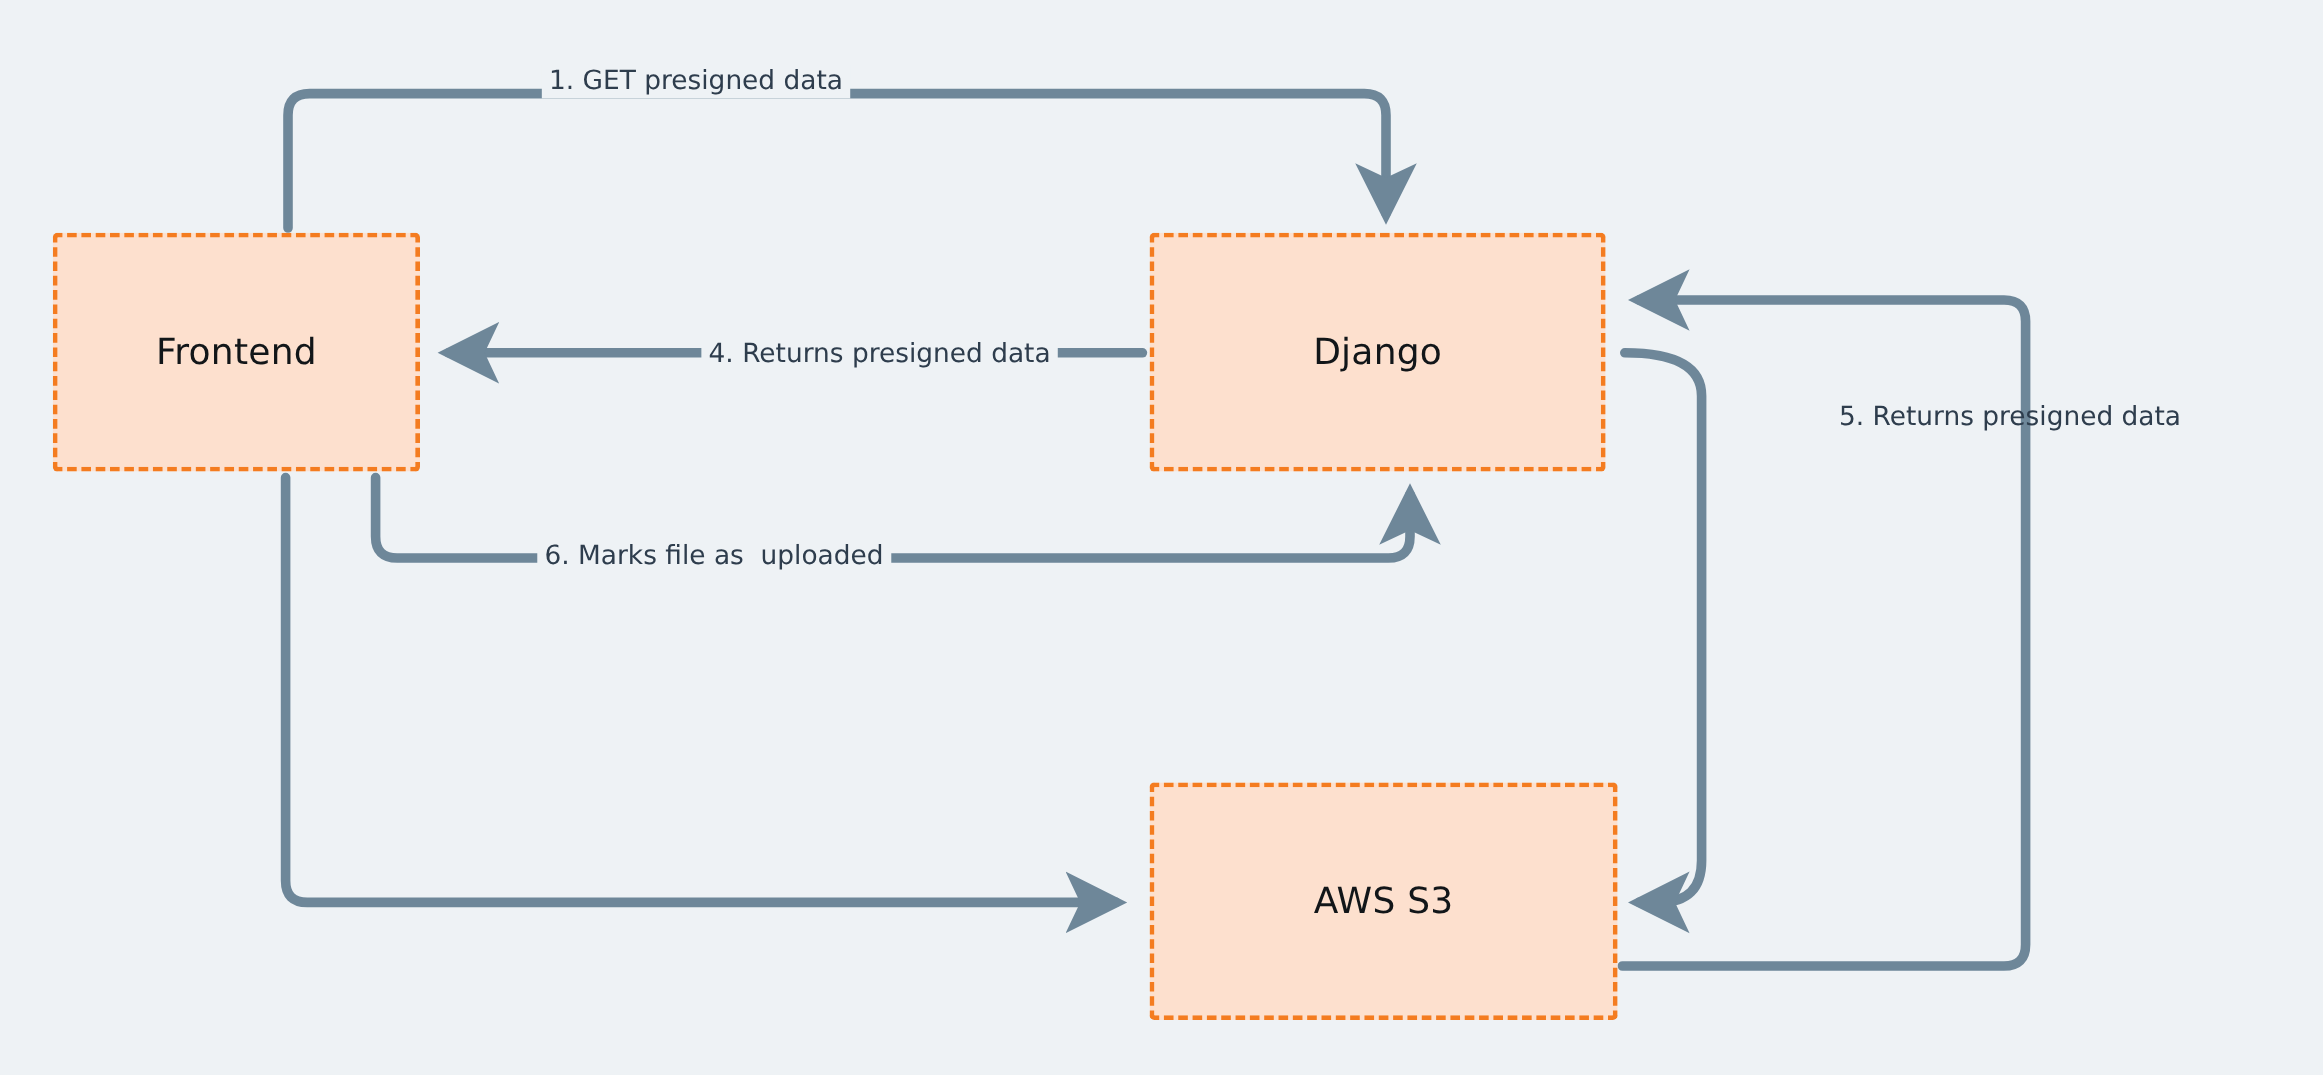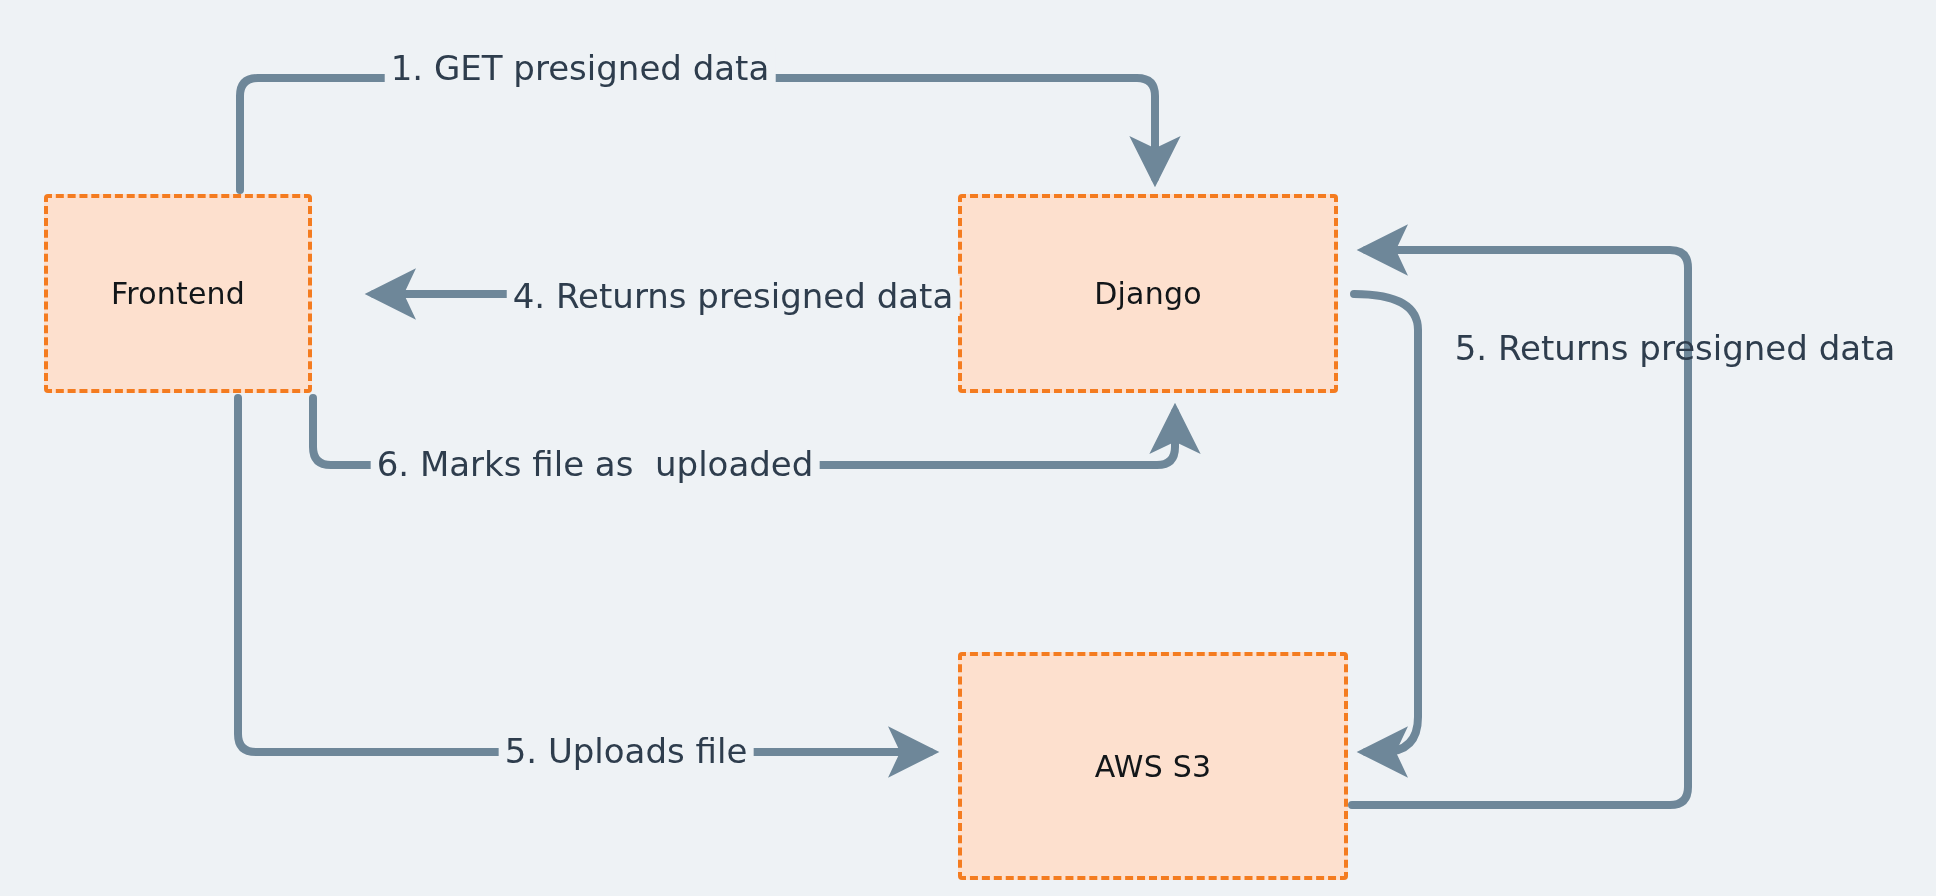--- a/index.html
+++ b/index.html
@@ -41,21 +41,21 @@
   .node-label {
     font-family: "DejaVu Sans", sans-serif;
     font-size: 30px;
     color: #121619;
     letter-spacing: 0.2px;
     white-space: pre;
   }
   .edge-label {
     position: absolute;
     font-family: "DejaVu Sans", sans-serif;
-    font-size: 34px;
+    font-size: 22px;
     color: #2e3d4d;
     background: #eef2f5;
     white-space: pre;
     line-height: 1;
     padding: 3px 6px;
     transform: translate(-50%, -50%);
     text-align: center;
   }
   .edge-label.no-bg {
     background: transparent;
@@ -82,36 +82,35 @@
       <path d="M 1354 294 Q 1418 294 1418 330 L 1418 717 Q 1418 752 1383 752 L 1366 752" marker-end="url(#arrow)"></path>
 
       <path d="M 1352 805 L 1670 805 Q 1688 805 1688 787 L 1688 268 Q 1688 250 1670 250 L 1366 250" marker-end="url(#arrow)"></path>
 
       <path d="M 313 398 L 313 447 Q 313 465 331 465 L 1157 465 Q 1175 465 1175 447 L 1175 412" marker-end="url(#arrow)"></path>
 
       <path d="M 238 398 L 238 734 Q 238 752 256 752 L 930 752" marker-end="url(#arrow)"></path>
     </g>
   </svg>
 
-  <div class="node" style="left:44px; top:194px; width:268px; height:199px;">
+  <div class="node" style="left:44px; top:194px; width:306px; height:199px;">
     <span class="node-label">Frontend</span>
   </div>
 
   <div class="node" style="left:958px; top:194px; width:380px; height:199px;">
     <span class="node-label">Django</span>
   </div>
 
-  <div class="node" style="left:958px; top:652px; width:390px; height:228px;">
+  <div class="node" style="left:958px; top:652px; width:390px; height:198px;">
     <span class="node-label">AWS S3</span>
   </div>
 
   <div class="edge-label" style="left:580px; top:68px;">1. GET presigned data</div>
 
 
   <div class="edge-label no-bg" style="left:1675px; top:348px;">5. Returns presigned data</div>
 
   <div class="edge-label" style="left:714px; top:296px;margin-left:19px;">4. Returns presigned data</div>
 
-  <div class="edge-label" style="left:626px; top:751px;">5. Uploads file</div>
 
   <div class="edge-label" style="left:574px; top:464px;margin-left:21px;">6. Marks file as  uploaded</div>
 
 </div>
 
 </body></html>

